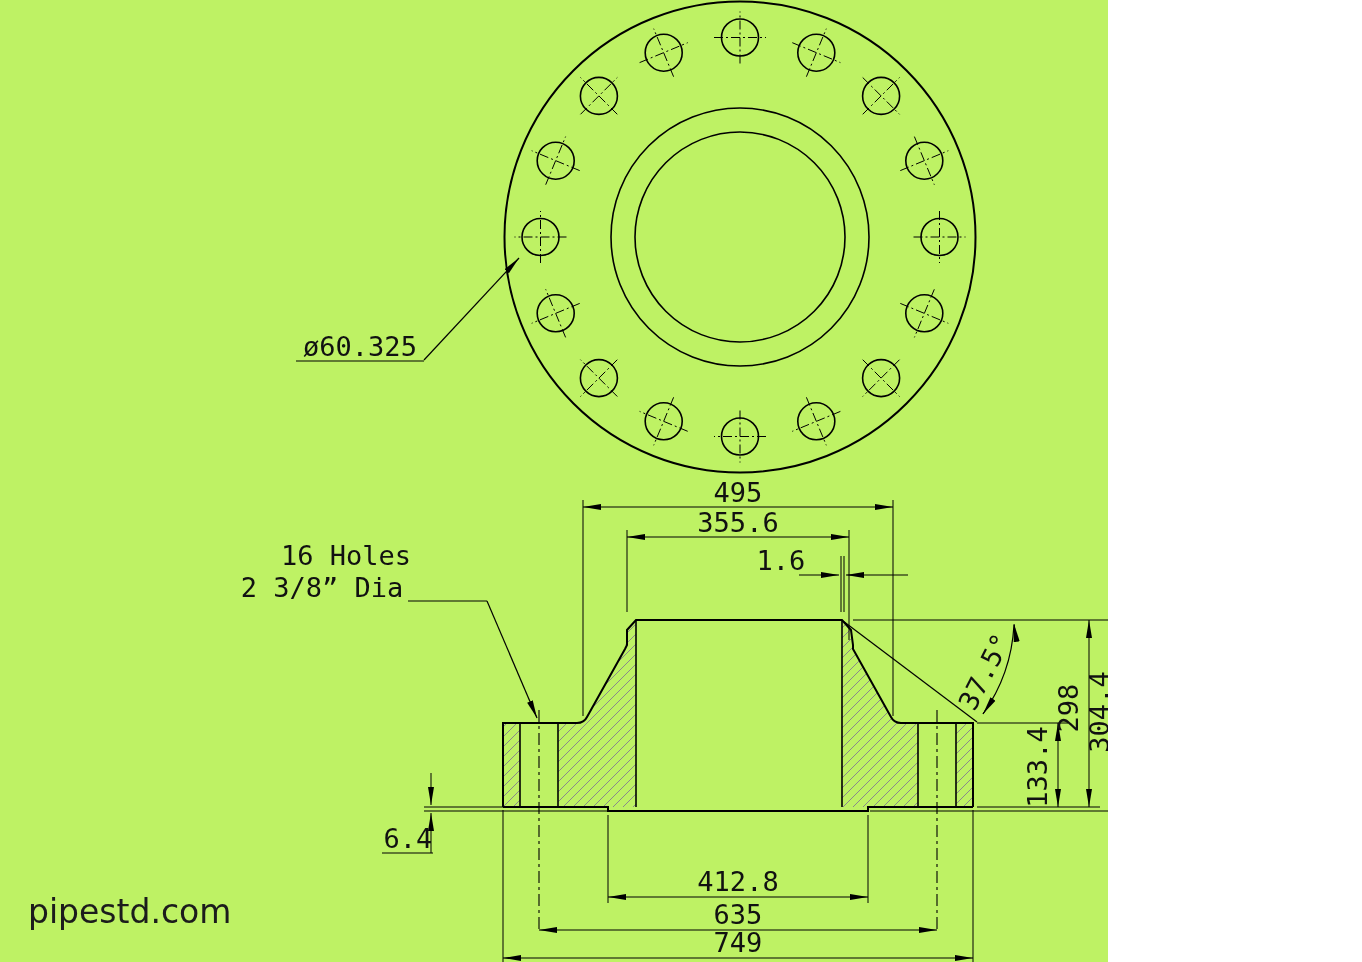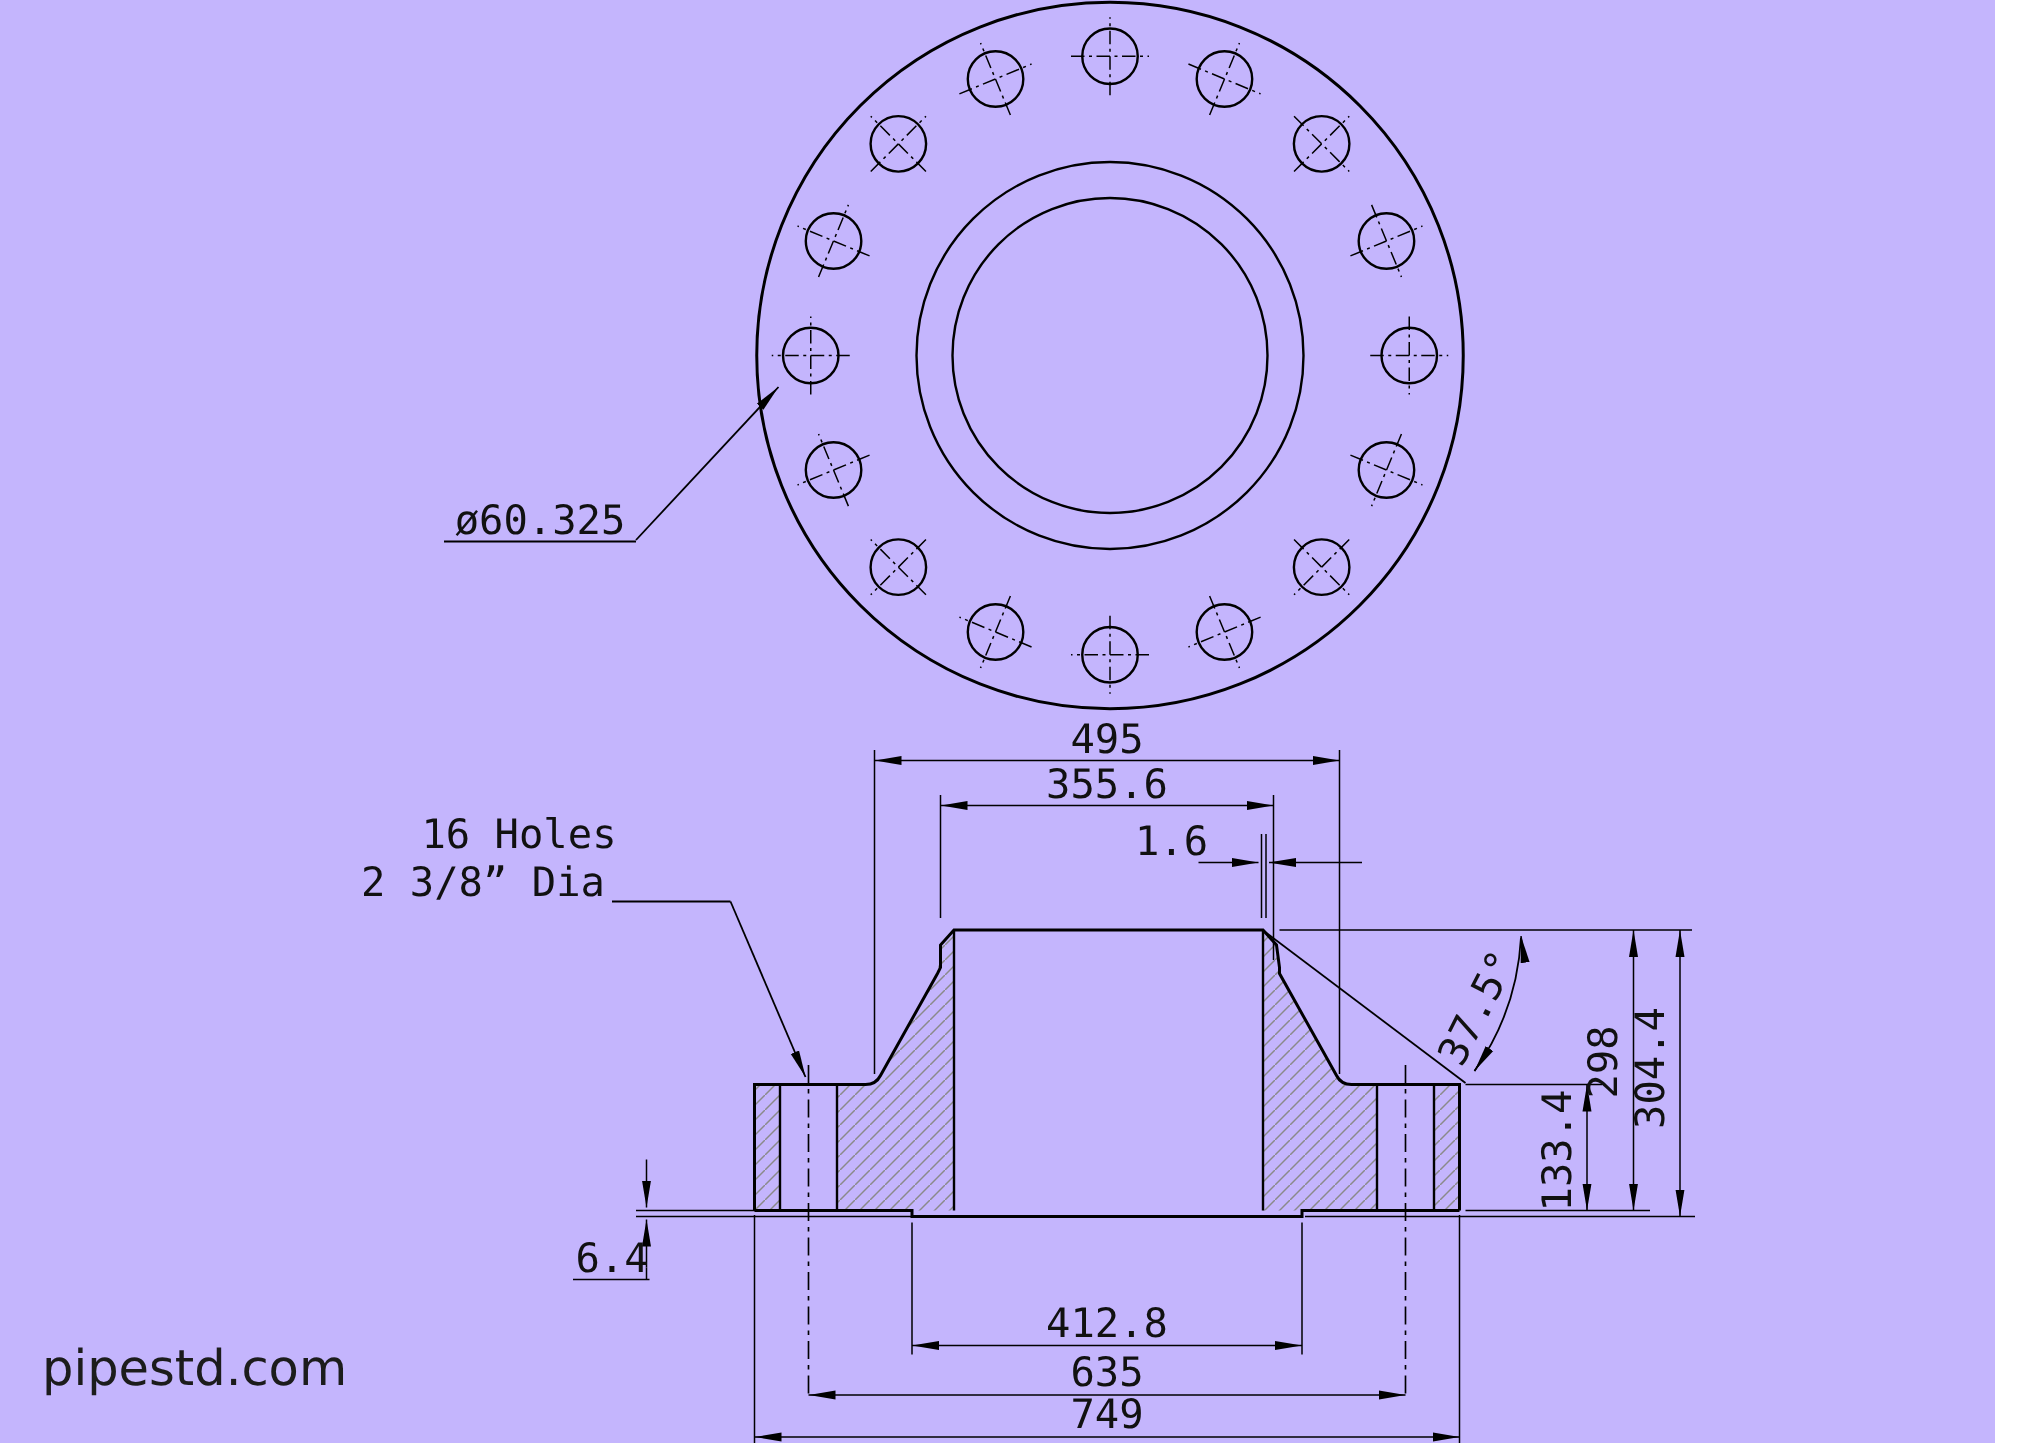--- a/index.html
+++ b/index.html
@@ -1,16 +1,16 @@
 <!DOCTYPE html>
 <html><head>
 <meta charset="utf-8">
 <style>
   html,body{margin:0;padding:0;background:#ffffff;}
-  .stage{position:relative;width:1330px;height:962px;background:#c4b5fd;overflow:hidden;text-align:center;}
+  .stage{position:relative;width:1108px;height:962px;background:#bef264;overflow:hidden;text-align:center;}
   svg{position:absolute;left:0;top:0;}
   text{font-family:"DejaVu Sans Mono", monospace;fill:#111;}
   .dimtxt{font-size:27px;}
   .lbltxt{font-size:27px;}
   .watermark{font-family:"DejaVu Sans", sans-serif;font-size:33px;fill:#1c1c1c;}
   .edge{stroke:#000;stroke-width:2;fill:none;}
   .edge15{stroke:#000;stroke-width:1.6;fill:none;}
   .thin{stroke:#000;stroke-width:1;fill:none;}
   .thin12{stroke:#000;stroke-width:1.2;fill:none;}
   .cl{stroke:#000;stroke-width:1.1;fill:none;stroke-dasharray:12 4 3 4;}

